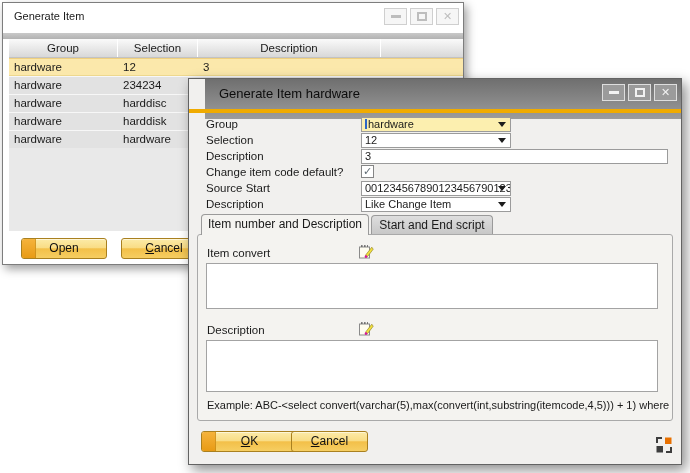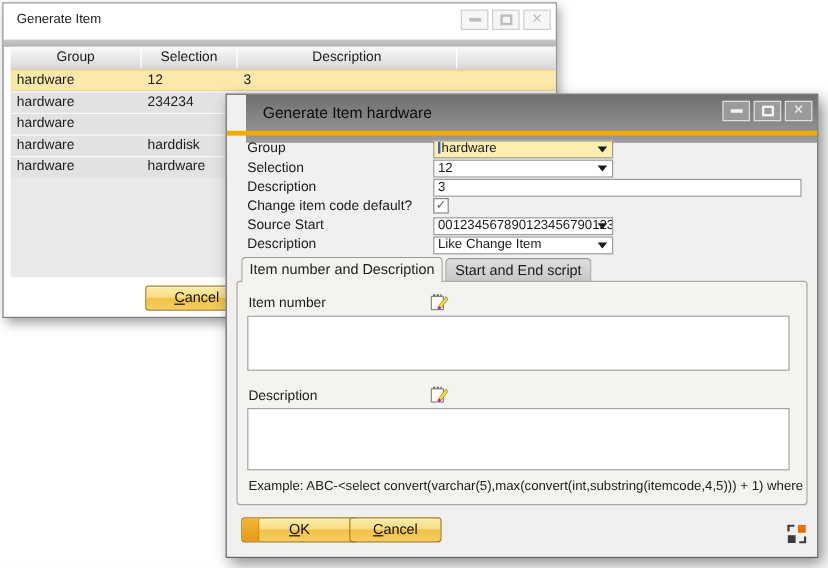--- a/index.html
+++ b/index.html
@@ -113,34 +113,38 @@
       <div class="td">12</div>
       <div class="td">3</div>
     </div>
     <div class="trow">
       <div class="td">hardware</div>
       <div class="td">234234</div>
       <div class="td">7</div>
     </div>
     <div class="trow">
       <div class="td">hardware</div>
+      <div class="td">harddisc</div>
       <div class="td"></div>
     </div>
     <div class="trow">
       <div class="td">hardware</div>
       <div class="td">harddisk</div>
       <div class="td"></div>
     </div>
     <div class="trow">
       <div class="td">hardware</div>
       <div class="td">hardware</div>
       <div class="td"></div>
     </div>
   </div>
 
+  <div class="gold-btn default" style="left:18px; top:235px;">
+    <span>Open</span>
+  </div>
   <div class="gold-btn" style="left:118px; top:235px;">
     <span><u>C</u>ancel</span>
   </div>
 </div>
 
 <div class="window" id="dialog">
   <div id="dlg-titlebar">
     <span id="dlg-title">Generate Item hardware</span>
     <div class="winbtns">
       <div class="winbtn dark">
@@ -187,21 +191,21 @@
   <span class="lbl" style="top:118px;">Description</span>
   <div class="fld" style="top:118px;">
     <span>Like Change Item</span>
     <div class="dd-arrow"></div>
   </div>
 
   <div class="tab active">Item number and Description</div>
   <div class="tab inactive">Start and End script</div>
 
   <div id="groupbox">
-    <span class="boxlbl" style="top:12px;">Item number</span>
+    <span class="boxlbl" style="top:12px;">Item convert</span>
     <svg class="edit-icon" style="top:9px;" viewBox="0 0 16 16">
       <rect x="1.5" y="3" width="10" height="11" fill="#fffdf0" stroke="#8a8a8a" stroke-width="1"></rect>
       <line x1="3" y1="2" x2="10" y2="2" stroke="#555555" stroke-width="1.6" stroke-dasharray="1.6 1.4"></line>
       <path d="M13.8 3.2 L8 10.6 L7.3 13.4 L9.8 12.3 L15.2 5.2 Z" fill="#f3e23c" stroke="#97862c" stroke-width="0.7"></path>
       <circle cx="8" cy="12.6" r="1.3" fill="#d4179b"></circle>
     </svg>
     <div class="tarea" style="top:28px;"></div>
 
     <span class="boxlbl" style="top:89px;">Description</span>
     <svg class="edit-icon" style="top:86px;" viewBox="0 0 16 16">

